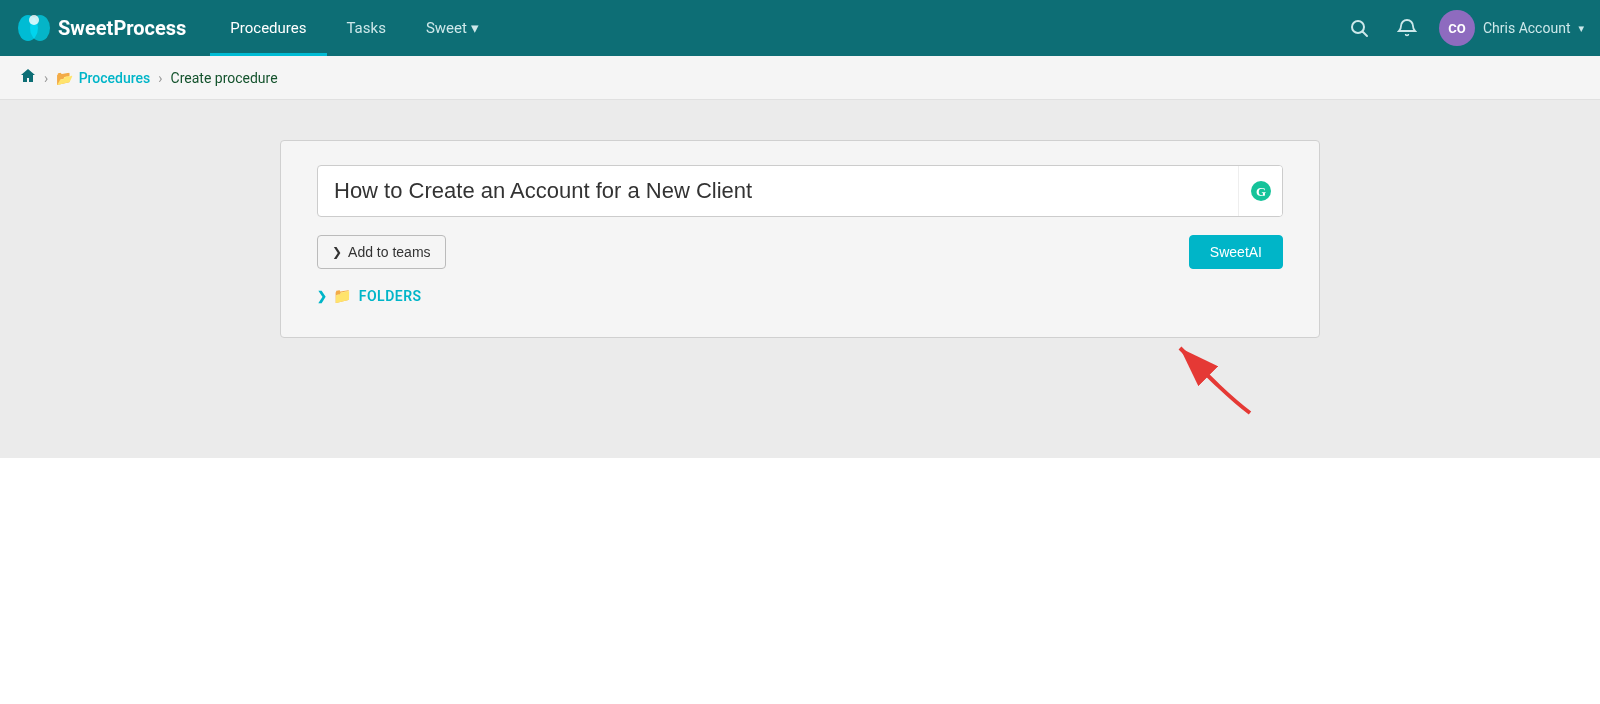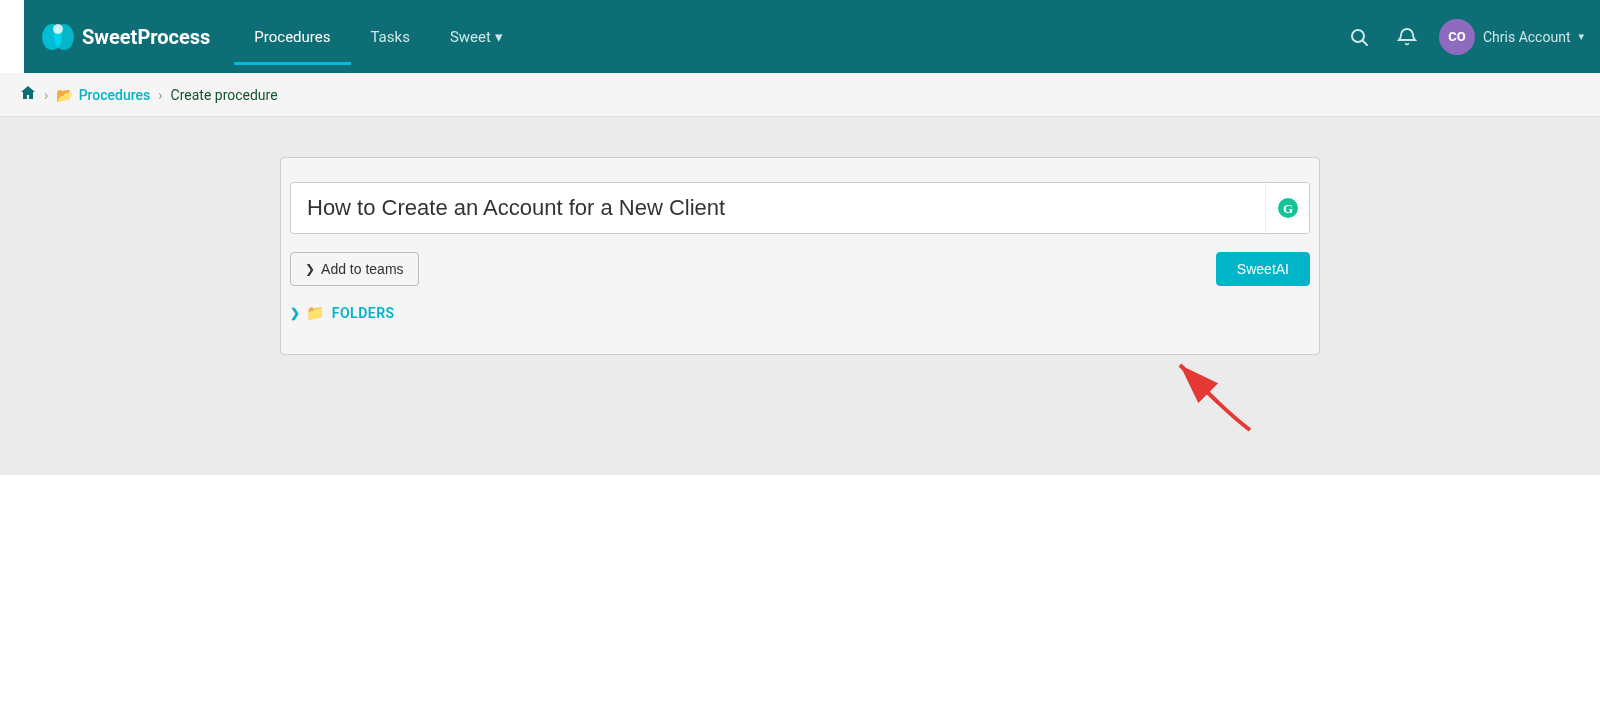--- a/index.html
+++ b/index.html
@@ -1,26 +1,25 @@
 <!DOCTYPE html>
 <html><head>
   <meta charset="utf-8">
   <style>
     * { box-sizing: border-box; margin: 0; padding: 0; }
     body { font-family: -apple-system, BlinkMacSystemFont, 'Segoe UI', Roboto, sans-serif; background: #fff; }
 
     
     .navbar {
       background: #0d6e75;
-      height: 73px;
+      height: 56px;
       display: flex;
       align-items: center;
       padding: 0 16px;
       gap: 0;
-      margin-left: 24px;
     }
     .navbar-brand {
       display: flex;
       align-items: center;
       margin-right: 24px;
       text-decoration: none;
     }
     .brand-logo {
       width: 36px;
       height: 36px;
@@ -143,21 +142,21 @@
       min-height: 280px;
       padding: 40px 20px;
       display: flex;
       flex-direction: column;
       align-items: center;
     }
     .form-card {
       background: #f5f5f5;
       border: 1px solid #d0d0d0;
       border-radius: 4px;
-      padding: 24px 9px 32px;
+      padding: 24px 36px 32px;
       width: 1040px;
       max-width: 100%;
     }
     .title-row {
       display: flex;
       align-items: stretch;
       margin-bottom: 18px;
       border: 1px solid #ccc;
       border-radius: 4px;
       background: #fff;

